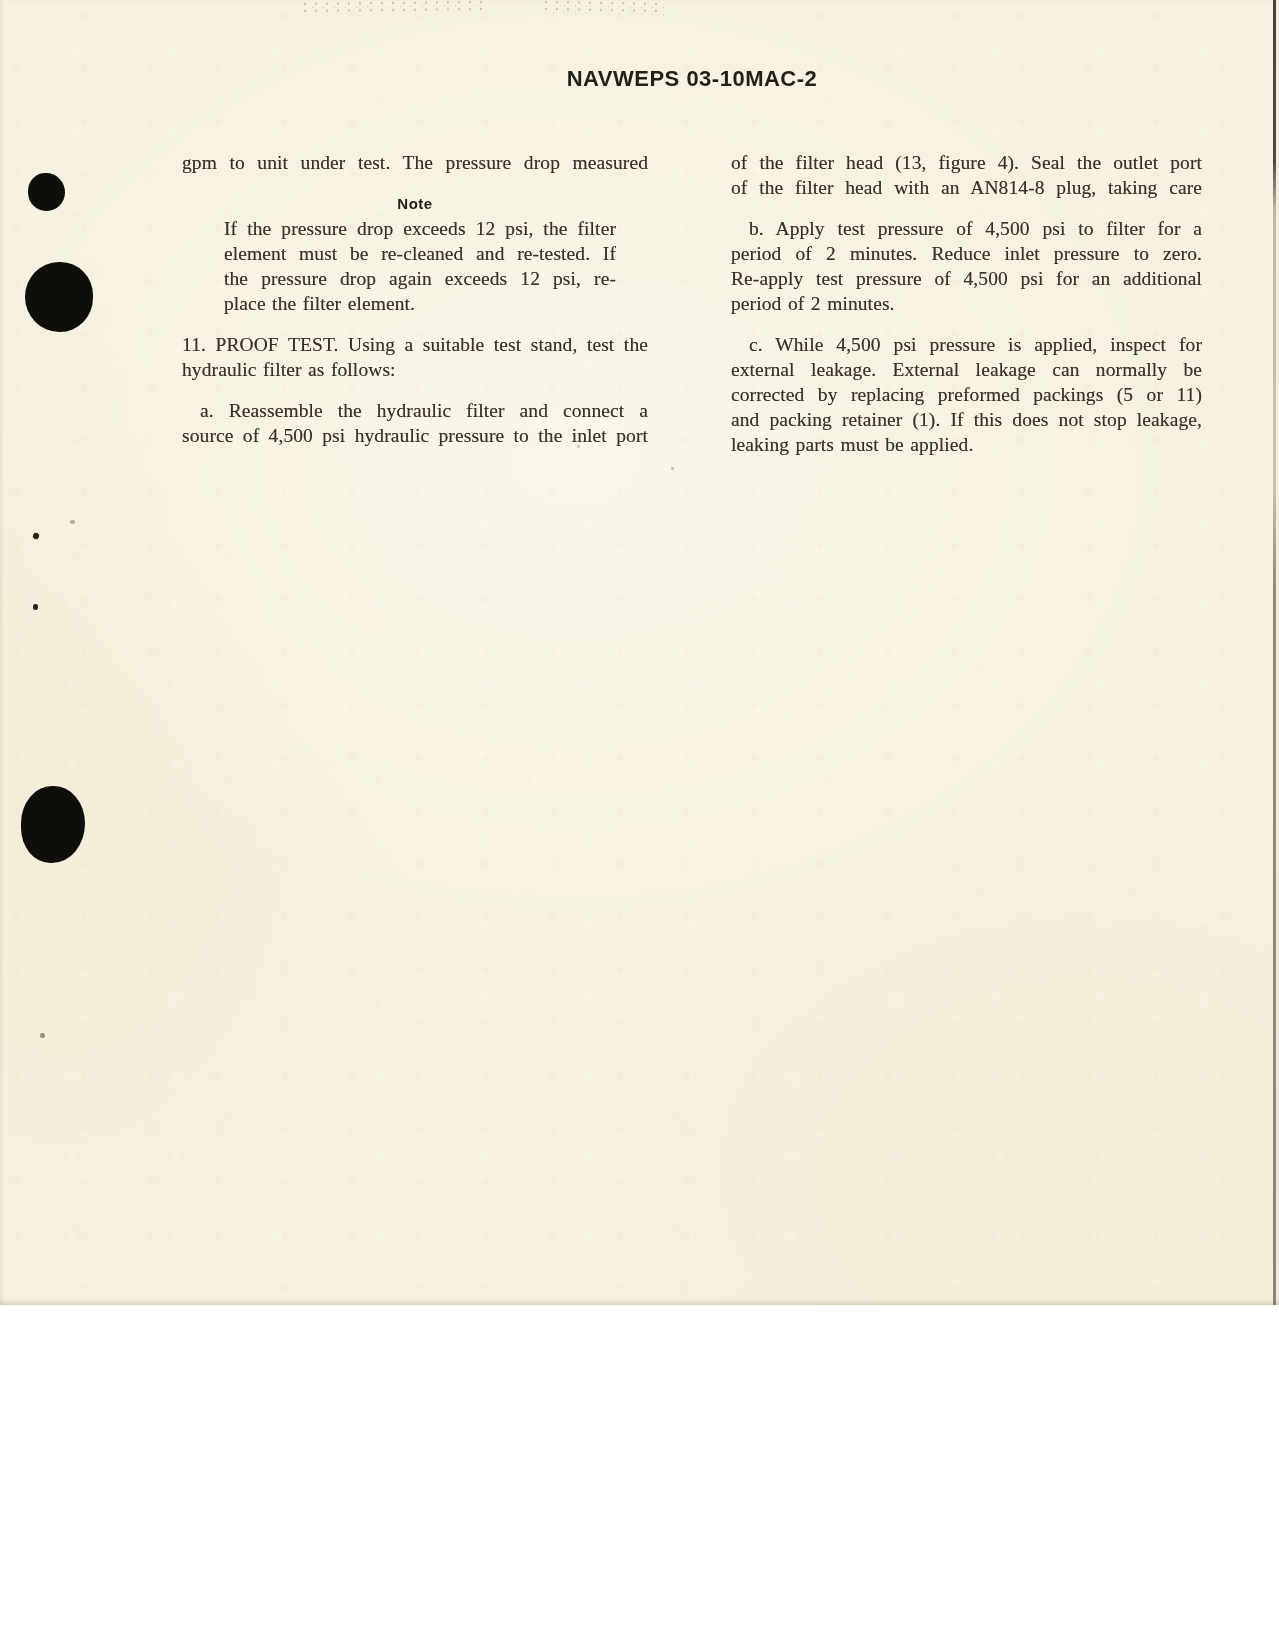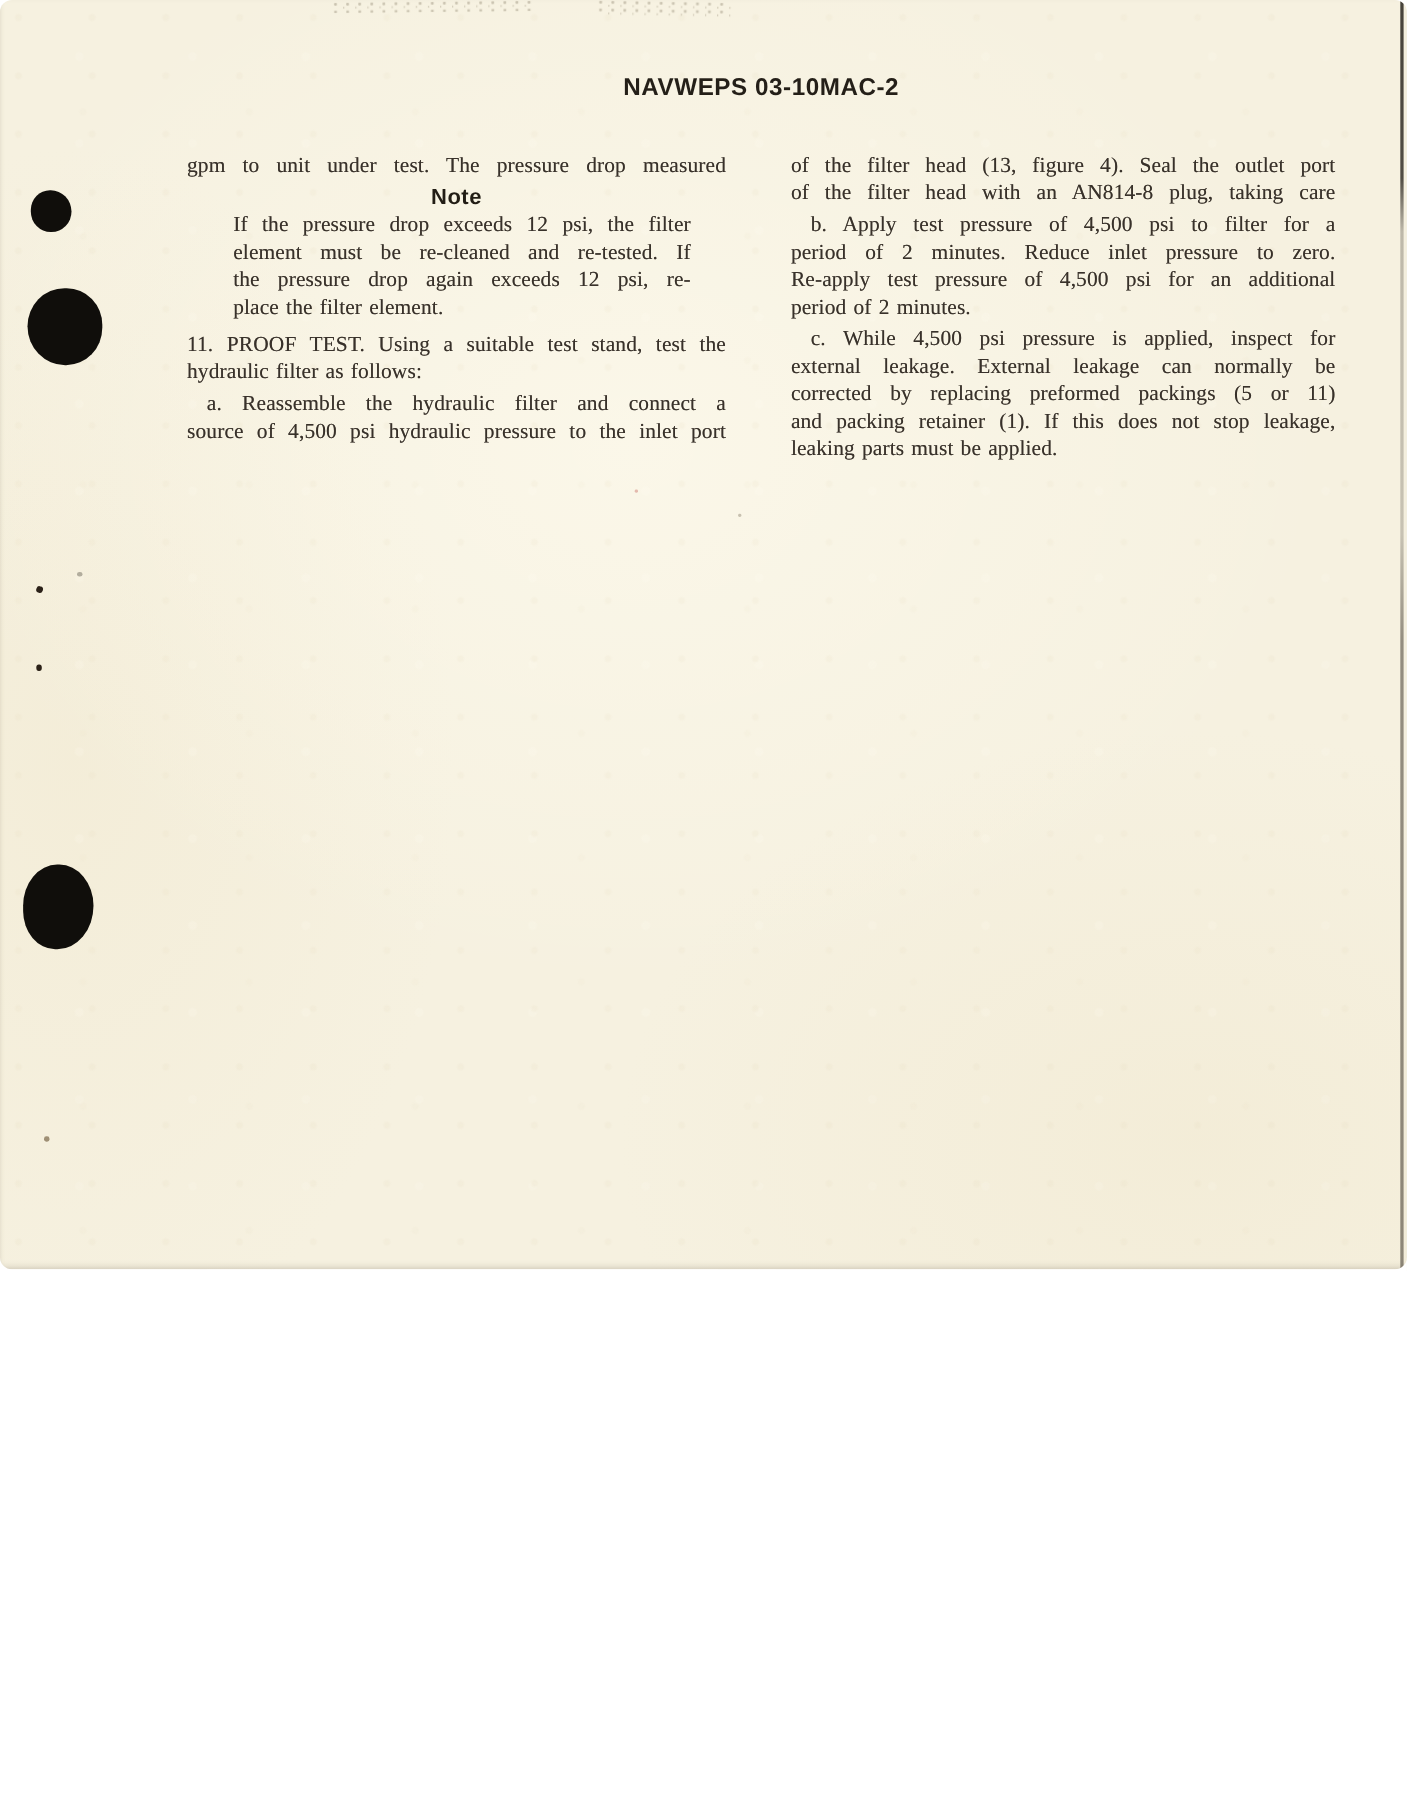--- a/index.html
+++ b/index.html
@@ -1,26 +1,25 @@
 <!DOCTYPE html>
 <html><head>
 <meta charset="utf-8">
 <style>
   html,body{margin:0;padding:0;}
   body{width:1279px;height:1639px;overflow:hidden;}
   .page{
-    position:relative;width:1279px;height:1154px;overflow:hidden;
+    position:relative;width:1279px;height:1305px;overflow:hidden;
     background-color:#f6f1e0;
     background-image:
       radial-gradient(ellipse 900px 700px at 45% 35%, rgba(255,252,240,.55), rgba(255,252,240,0) 70%),
       radial-gradient(ellipse 700px 500px at 85% 90%, rgba(238,228,200,.35), rgba(238,228,200,0) 75%),
       radial-gradient(ellipse 500px 800px at 5% 60%, rgba(240,231,205,.4), rgba(240,231,205,0) 70%);
     font-family:"Liberation Serif","DejaVu Serif",serif;
     color:#38312a;
-    border-radius:11px;
   }
   .texture{
     position:absolute;inset:0;pointer-events:none;opacity:.5;
     background-image:
       radial-gradient(circle at 25% 30%, rgba(226,214,184,.28) 0 2px, transparent 4px),
       radial-gradient(circle at 70% 65%, rgba(255,253,244,.33) 0 3px, transparent 5px),
       radial-gradient(circle at 50% 90%, rgba(230,219,190,.2) 0 2px, transparent 4px);
     background-size:67px 53px, 103px 79px, 151px 113px;
   }
   .edge-shadow{position:absolute;inset:0;pointer-events:none;
@@ -30,27 +29,27 @@
     font-family:"Liberation Sans",sans-serif;font-weight:bold;font-size:22px;
     letter-spacing:.5px;color:#241f18;
   }
   .col{position:absolute;top:134px;font-size:19.5px;line-height:25px;}
   .col-left{left:166px;width:498px;}
   .col-right{left:715px;width:503px;}
   .ln{text-align:justify;text-align-last:justify;word-spacing:1.5px;letter-spacing:.1px;
       text-shadow:0 0 .4px rgba(56,49,42,.55);}
   .ln.last{text-align-last:left;}
   .ln.ind{padding-left:18px;}
-  .para{margin:4px;}
+  .para{margin:16px;}
   .para.gap9{margin-top:9px;}
   .para.gap2{margin-top:2px;}
   .note-block{padding-left:42px;padding-right:32px;}
   .note-head{
     height:25px;line-height:25px;text-align:center;text-align-last:center;
-    font-family:"Liberation Sans",sans-serif;font-weight:bold;font-size:20px;
+    font-family:"Liberation Sans",sans-serif;font-weight:bold;font-size:15px;
     letter-spacing:.5px;color:#221d15;text-shadow:none;word-spacing:normal;
   }
   .page-num{
     position:absolute;top:1547px;left:1194px;width:30px;text-align:center;
     font-family:"Liberation Sans",sans-serif;font-weight:bold;font-size:22px;color:#1e1a14;
   }
   .hole{position:absolute;background:#100e0b;border-radius:50%;}
   .hole.h1{left:28px;top:173px;width:37px;height:38px;border-radius:48% 52% 50% 50%;}
   .hole.h2{left:25px;top:262px;width:68px;height:70px;border-radius:51% 49% 50% 52%;}
   .hole.h3{left:21px;top:786px;width:64px;height:77px;border-radius:50% 50% 53% 47%;}

